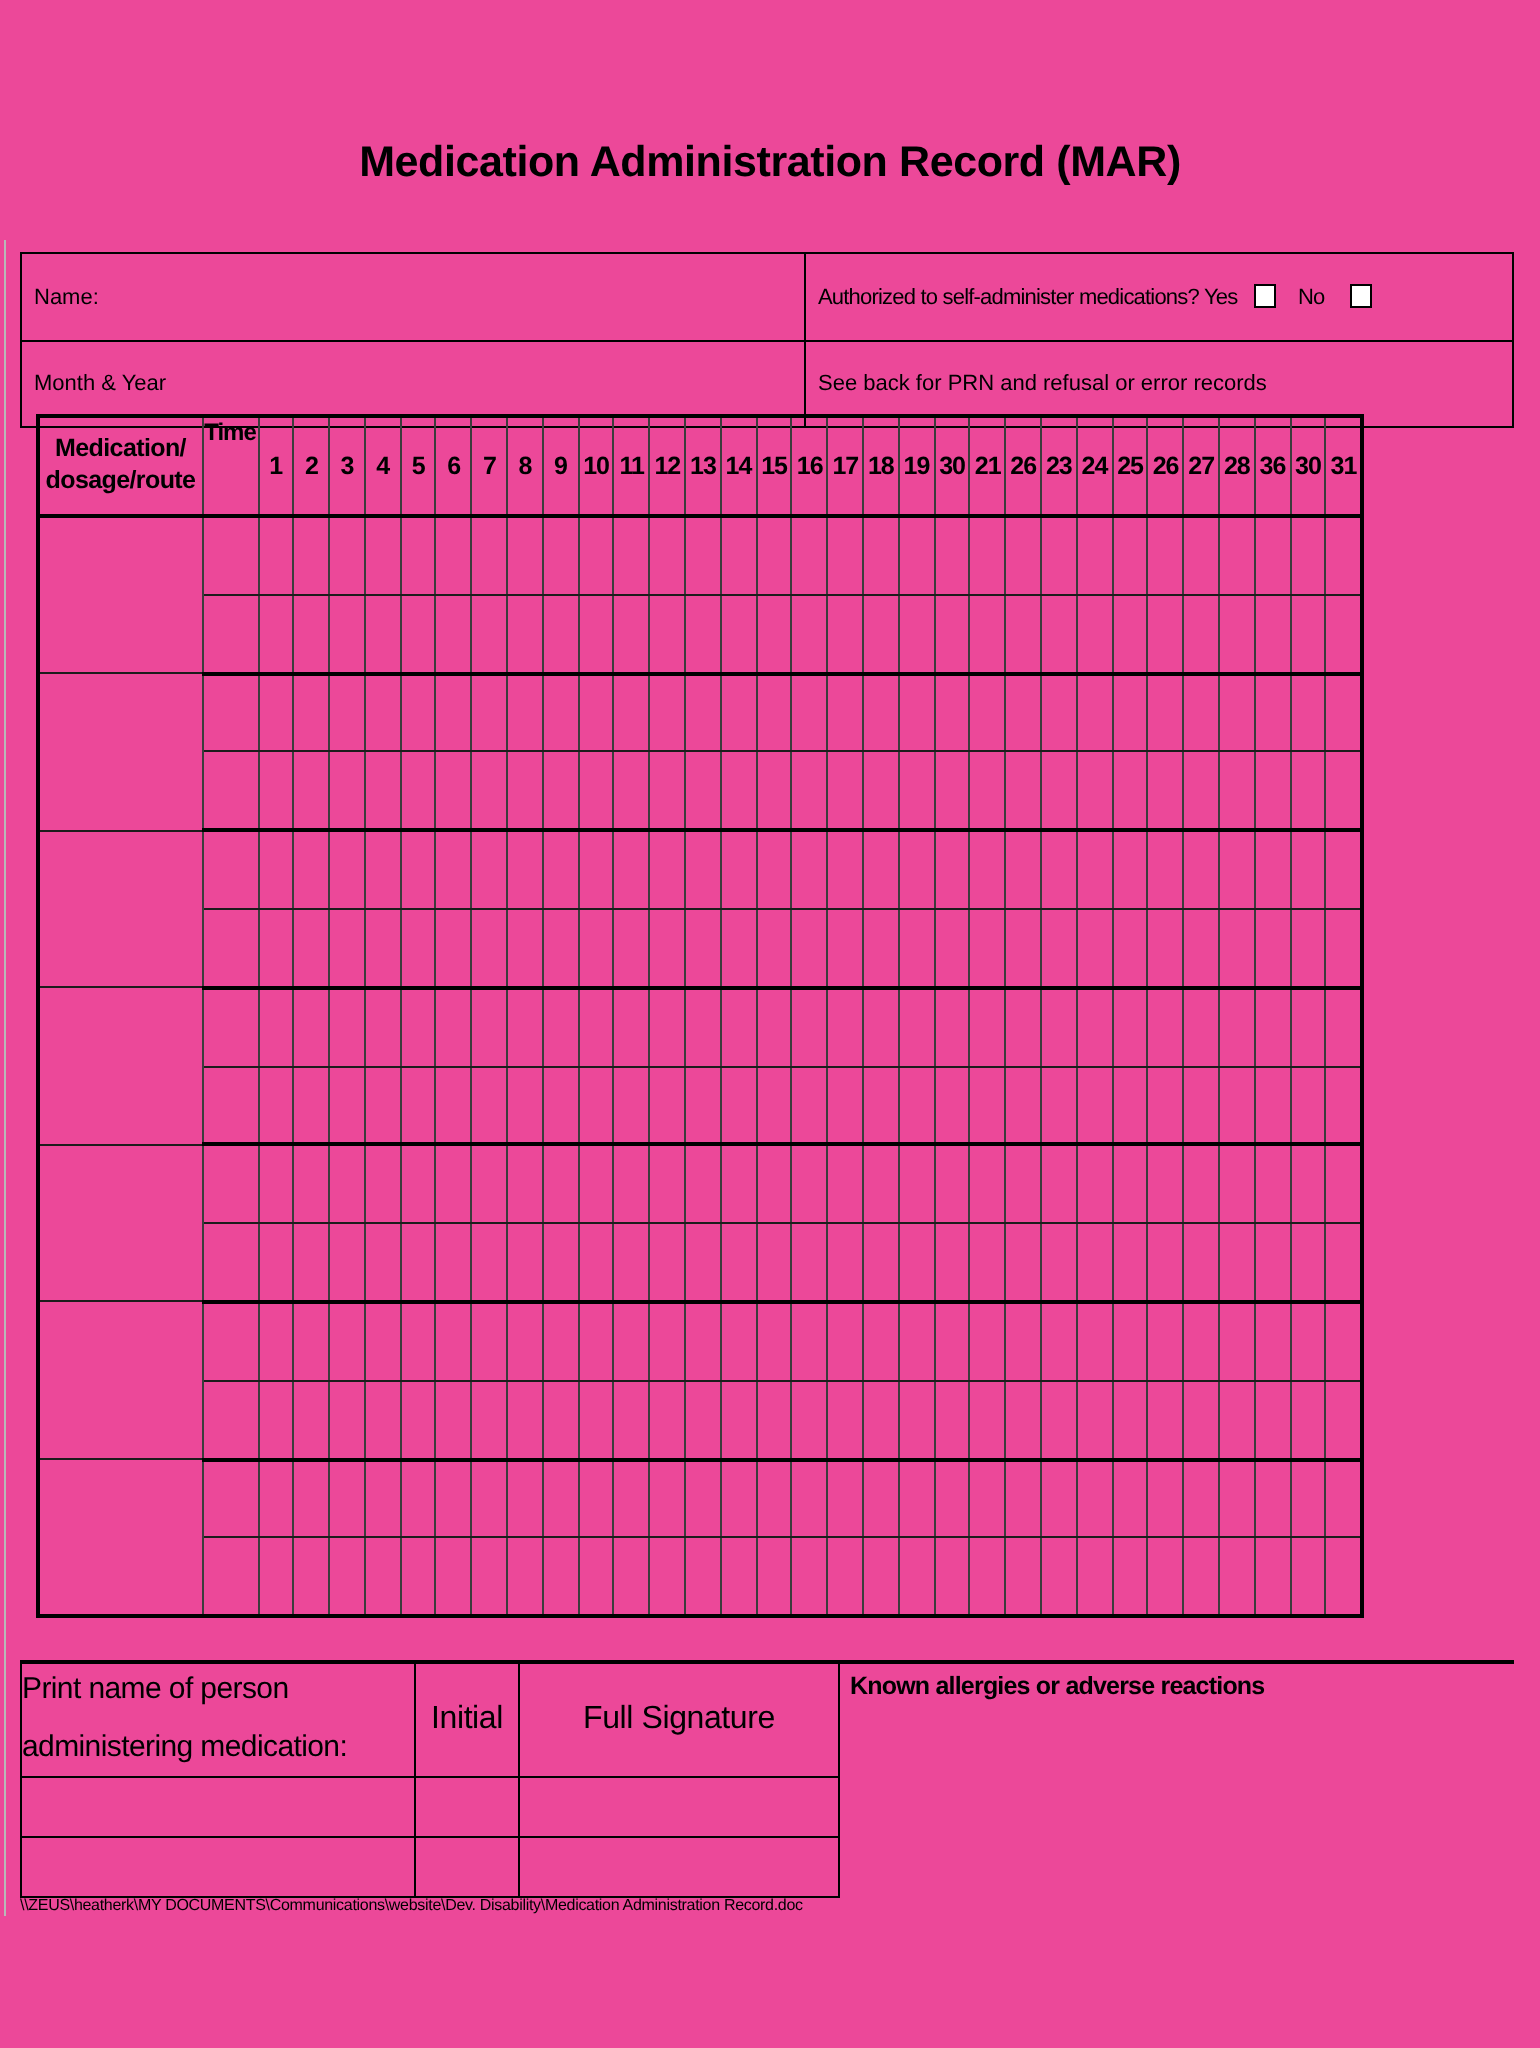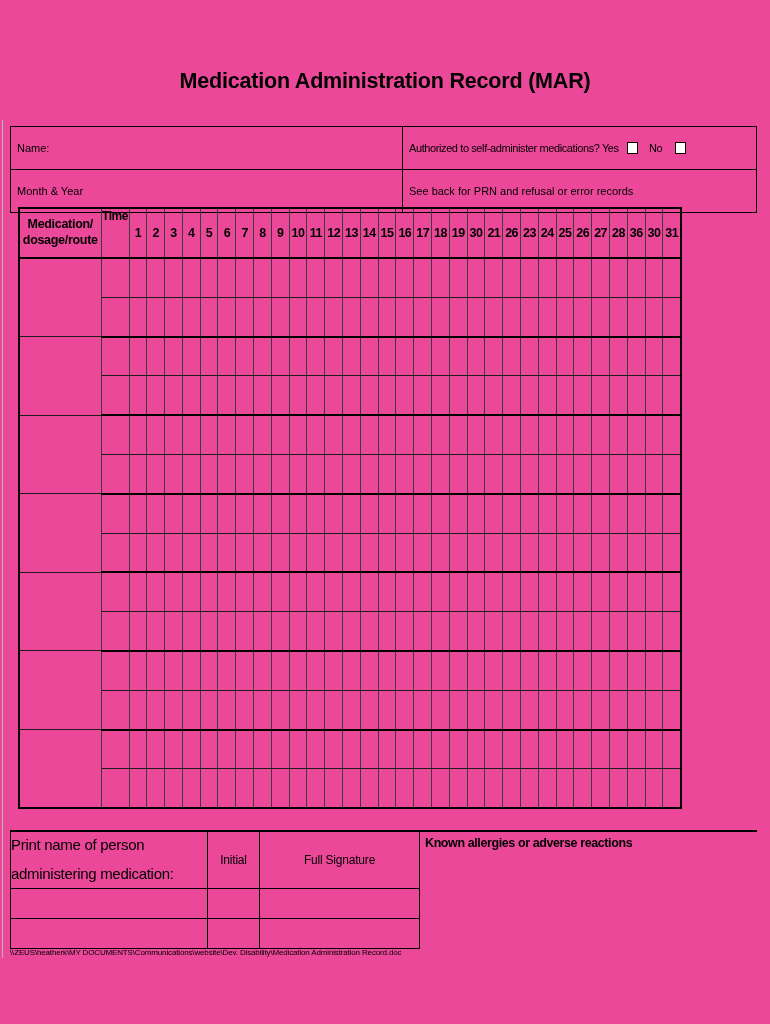--- a/index.html
+++ b/index.html
@@ -56,21 +56,21 @@
     border-collapse:collapse; table-layout:fixed;
   }
   .sign-table th, .sign-table td { border:1.6px solid #000; padding:0; }
   .sign-table thead tr { height:52px; }
   .sign-table tbody tr { height:30px; }
   .sign-name-head {
     font-weight:normal; text-align:left; font-size:15px; letter-spacing:-0.3px;
     padding:2px 4px 2px 5px; line-height:1.9;
   }
   .sign-mid-head, .sign-sig-head {
-    font-weight:normal; font-size:12px; letter-spacing:-0.2px; text-align:center;
+    font-weight:normal; font-size:16px; letter-spacing:-0.2px; text-align:center;
   }
   .allergies-label {
     position:absolute; left:425px; top:836px;
     font-size:12.5px; font-weight:bold; letter-spacing:-0.4px;
   }
   .footer-path {
     position:absolute; left:10px; top:948px; font-size:8px; letter-spacing:-0.15px;
     color:#000; white-space:nowrap;
   }
 </style>

